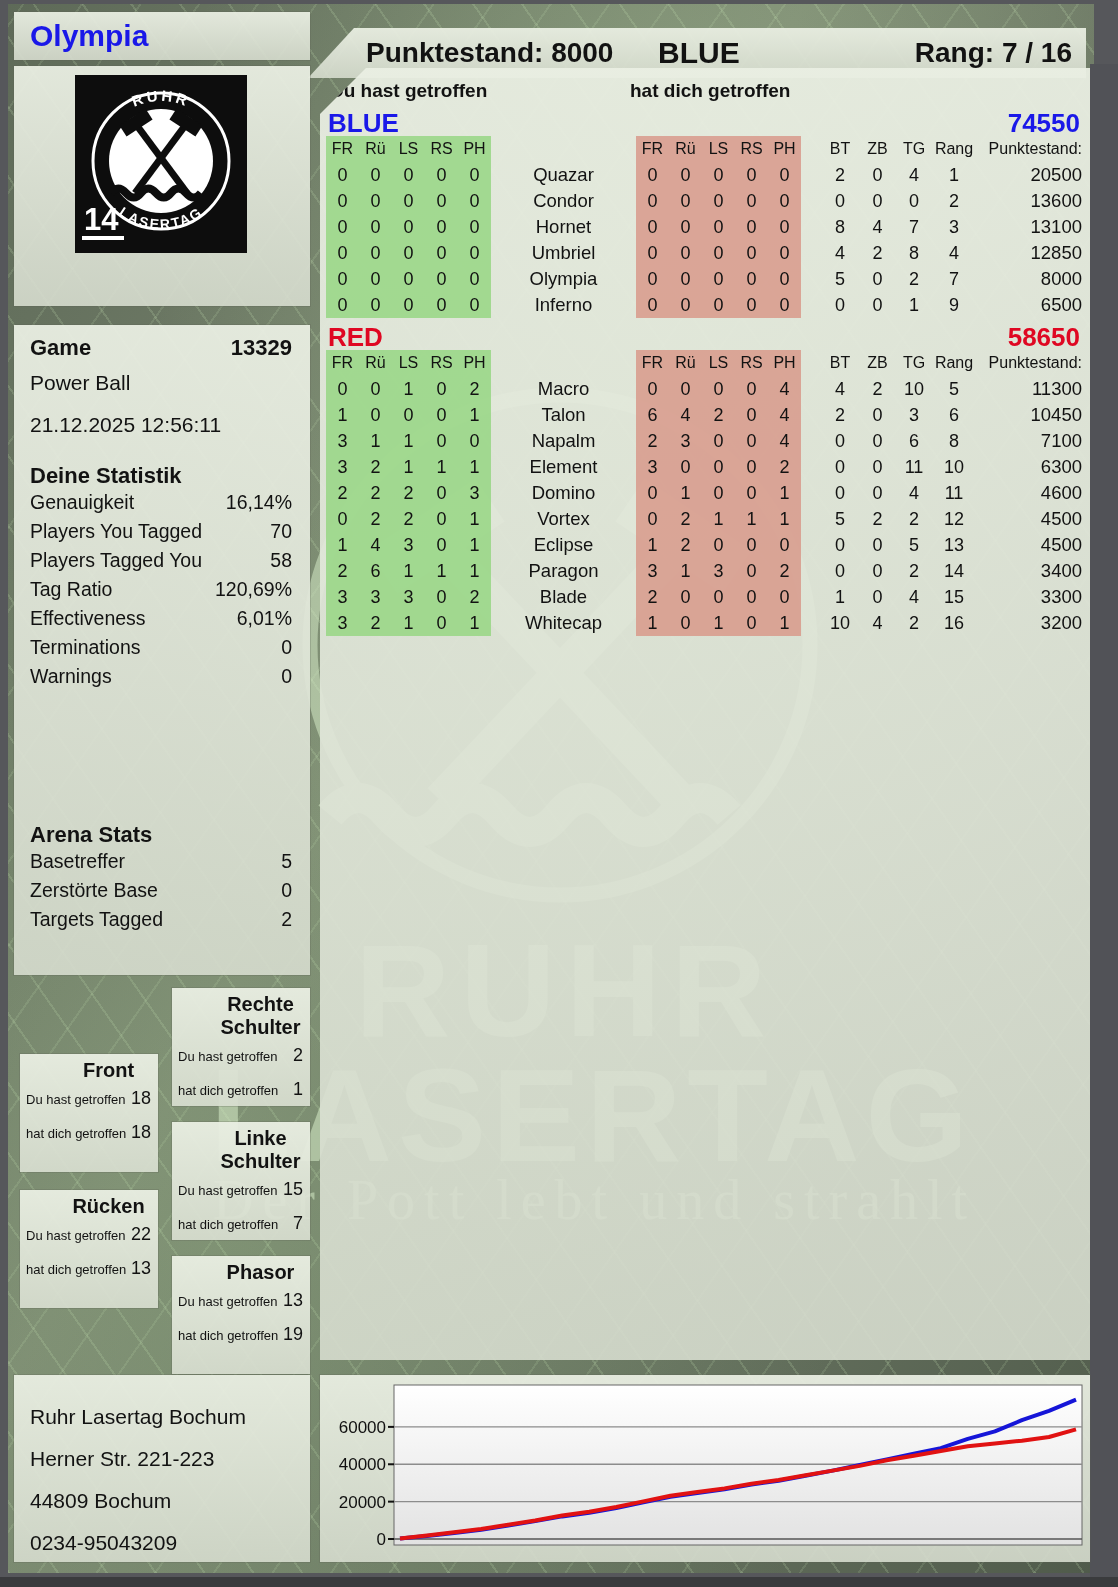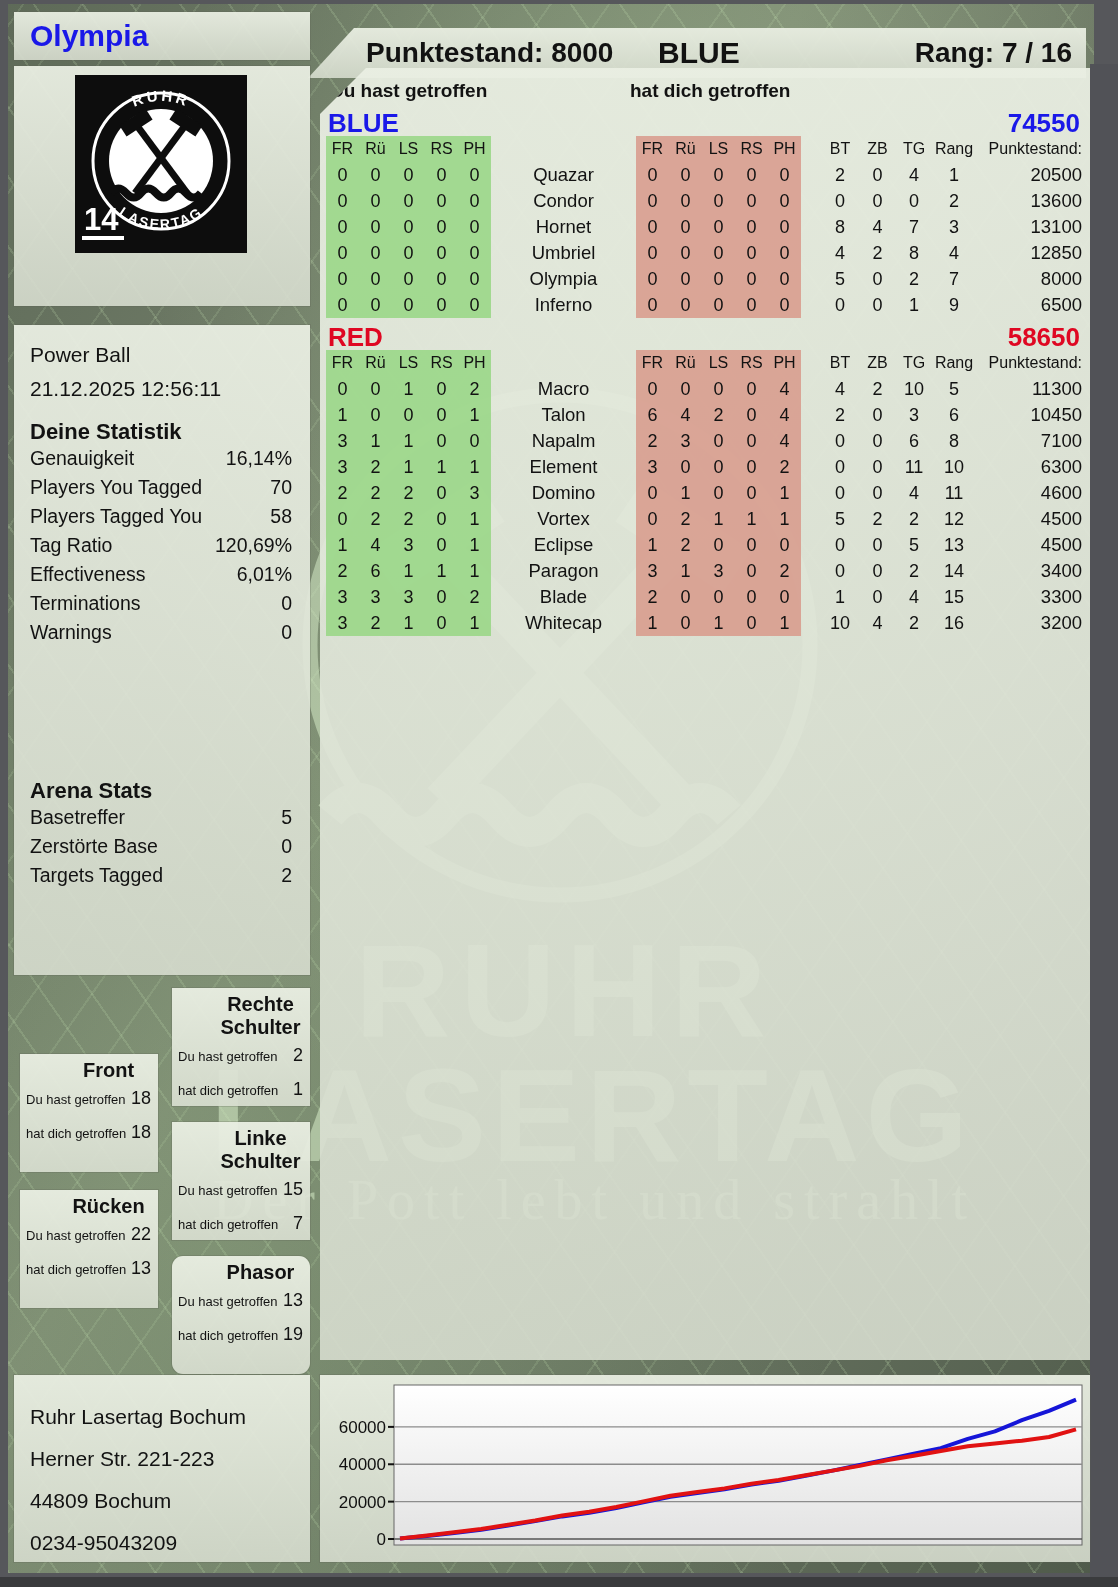--- a/index.html
+++ b/index.html
@@ -52,34 +52,34 @@
   .logo-panel { left:14px; top:66px; width:296px; height:240px; }
   .logo-black { position:absolute; left:61px; top:9px; width:172px; height:178px; background:#0d0d0d; }
   .logo-num { position:absolute; left:7px; bottom:13px; font-size:31px; font-weight:bold; color:#fff;
               border-bottom:4px solid #fff; padding:0 6px 1px 2px; line-height:1; }
 
   
   .stats-panel { left:14px; top:325px; width:296px; height:650px; padding:10px 18px 0 16px; }
   .srow { display:flex; justify-content:space-between; align-items:baseline; }
   .game-row { height:28px; font-size:22px; font-weight:bold; }
   .mode-row { margin-top:8px; height:26px; font-size:21px; }
-  .date-row { margin-top:8px; height:30px; font-size:21px; }
-  .sec-title { margin-top:12px; height:28px; font-size:22px; font-weight:bold; }
+  .date-row { margin-top:16px; height:30px; font-size:21px; }
+  .sec-title { margin-top:20px; height:28px; font-size:22px; font-weight:bold; }
   .stat-row { display:flex; justify-content:space-between; align-items:baseline; height:29px; font-size:19.5px; }
   .arena-title { margin-top:128px; }
 
   
   .zone { position:absolute; width:138px; height:118px; z-index:4;
     background:linear-gradient(180deg, rgba(234,239,227,.95), rgba(216,222,208,.92));
     box-shadow:0 0 0 1px rgba(90,95,85,.25); }
   .zone-rechte-schulter { left:172px; top:988px;  }
   .zone-front           { left:20px;  top:1054px; }
   .zone-linke-schulter  { left:172px; top:1122px; }
   .zone-ruecken         { left:20px;  top:1190px; }
-  .zone-phasor          { left:172px; top:1256px;border-radius:11px; }
+  .zone-phasor          { left:172px; top:1256px; }
   .zone .zt { text-align:center; font-size:20px; font-weight:bold; margin-top:5px;padding-left:39px; }
   .zrow { display:flex; justify-content:space-between; align-items:baseline; padding:0 7px 0 6px; }
   .zrow.r1 { margin-top:6px; } .zrow.r2 { margin-top:13px; }
   .zl { font-size:13px; } .zv { font-size:18px; }
 
   
   .main-panel { left:320px; top:68px; width:770px; height:1292px; padding:12px 6px 0 6px;
     clip-path:polygon(0 46px, 46px 0, 100% 0, 100% 100%, 0 100%); }
   .top-labels { position:relative; height:22px; }
   .tl1 { position:absolute; left:4px;  top:0; font-size:19px; font-weight:bold; }
@@ -157,20 +157,24 @@
       </text>
       <text font-size="14" font-weight="bold" fill="#fff" letter-spacing="2">
         <textPath href="#arcBot" startOffset="50%" text-anchor="middle">LASERTAG</textPath>
       </text>
     </svg>
     <div class="logo-num">14</div>
   </div>
 </div>
 
 <div class="panel stats-panel">
+  <div class="srow game-row">
+    <span>Game</span>
+    <span>13329</span>
+  </div>
   <div class="mode-row">Power Ball</div>
   <div class="date-row">21.12.2025 12:56:11</div>
   <div class="sec-title">Deine Statistik</div>
   <div id="deine-rows">
       <div class="stat-row">
         <span class="sl">Genauigkeit</span>
         <span class="sv">16,14%</span>
       </div>
       <div class="stat-row">
         <span class="sl">Players You Tagged</span>

